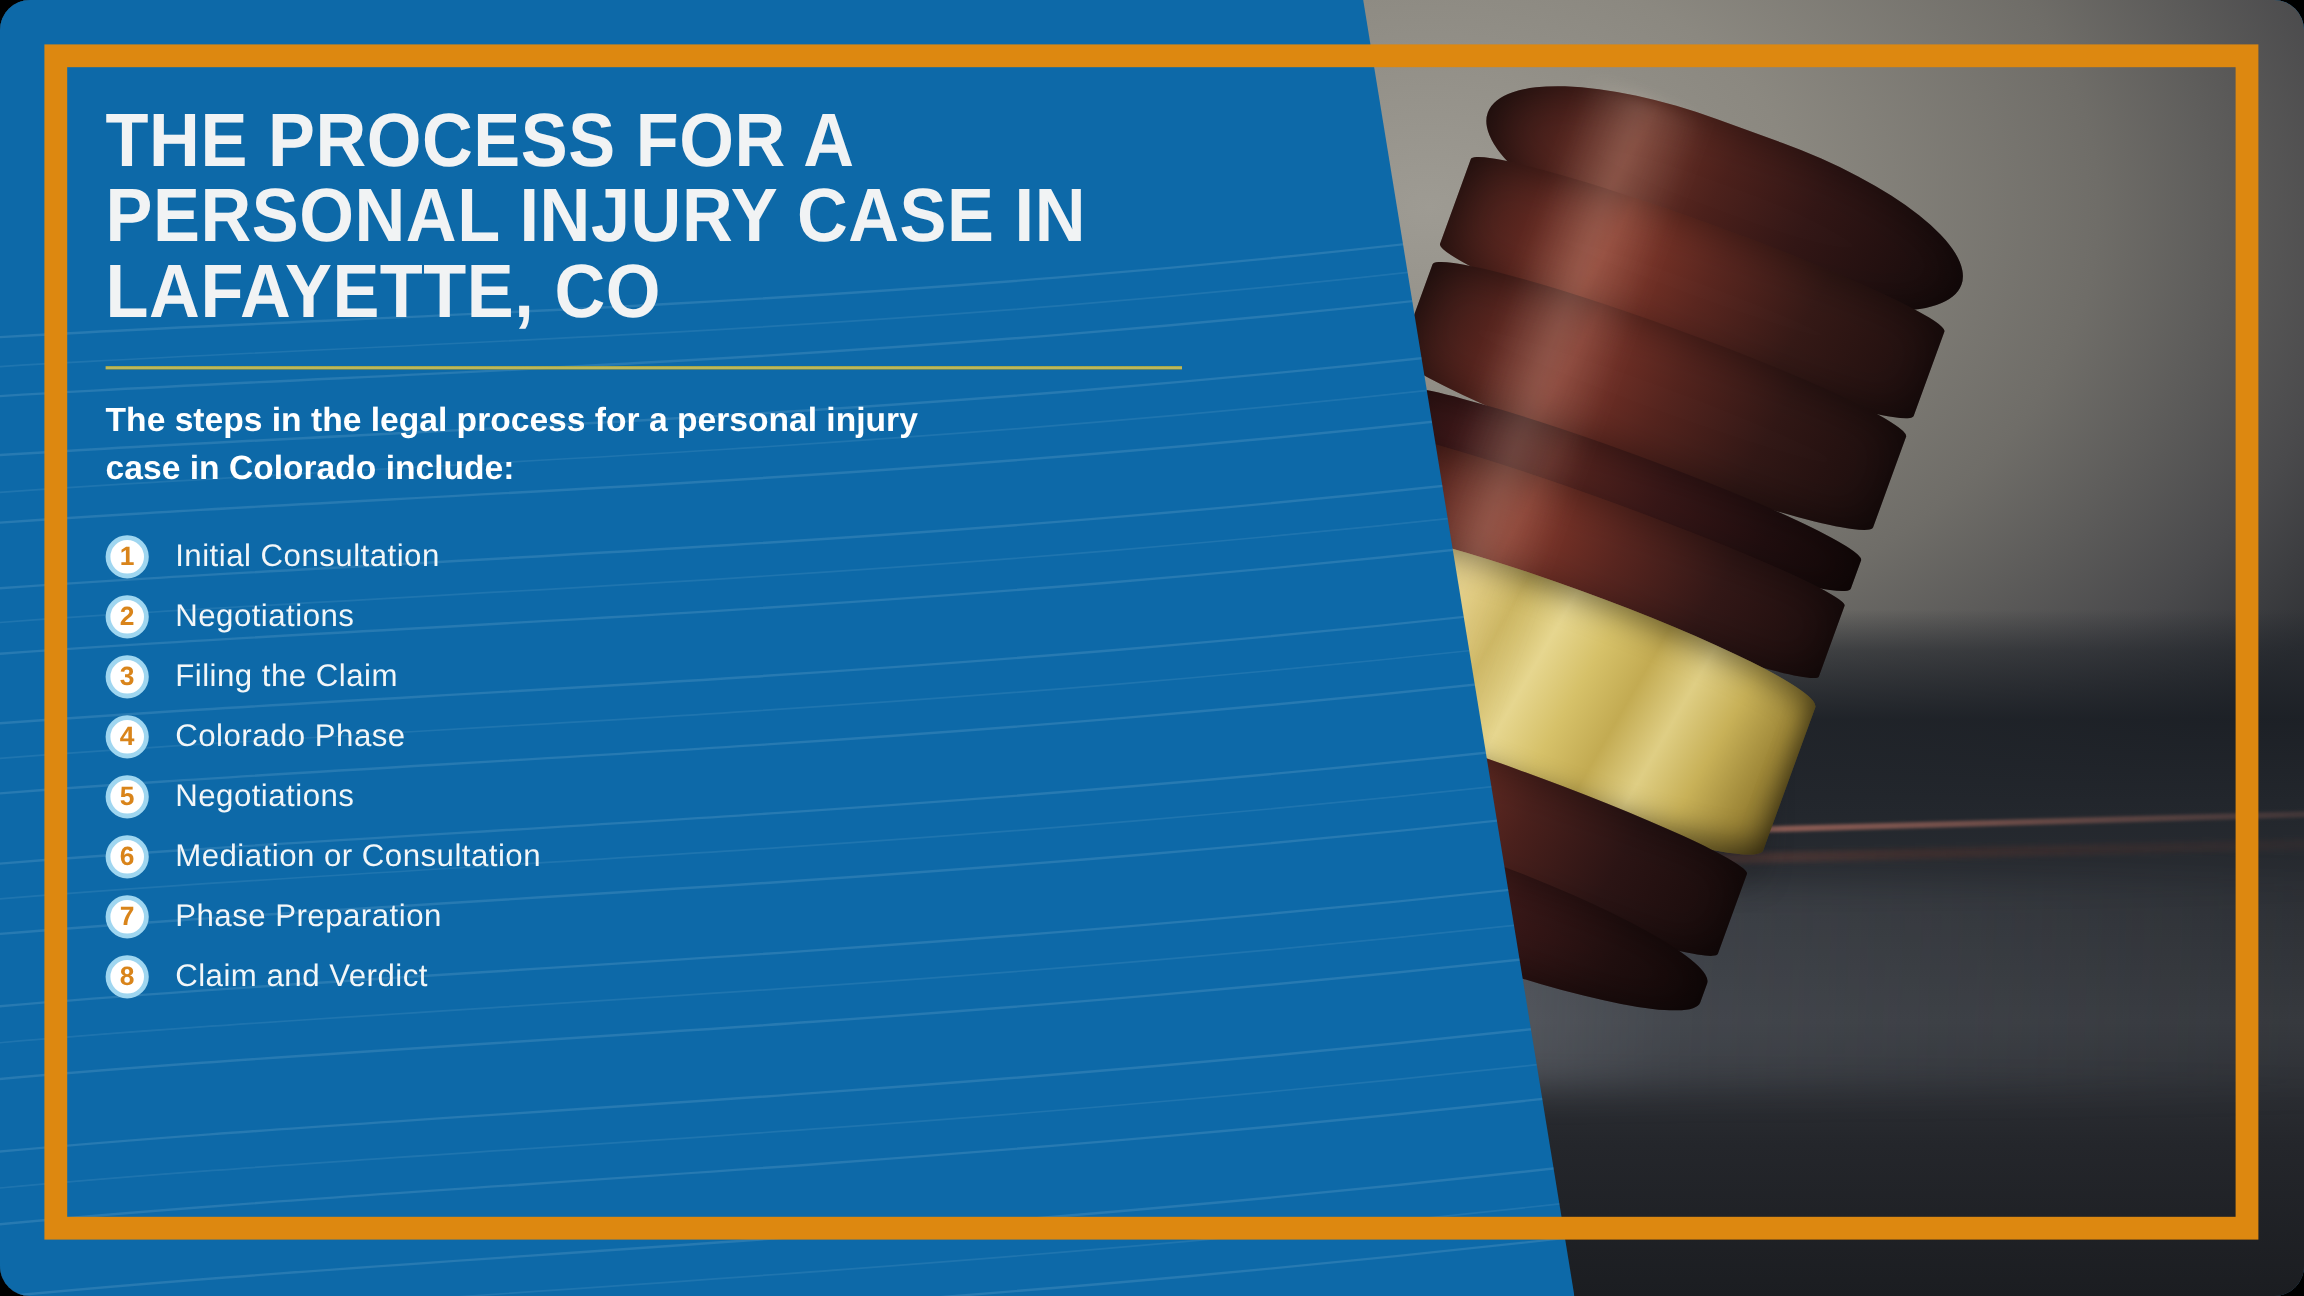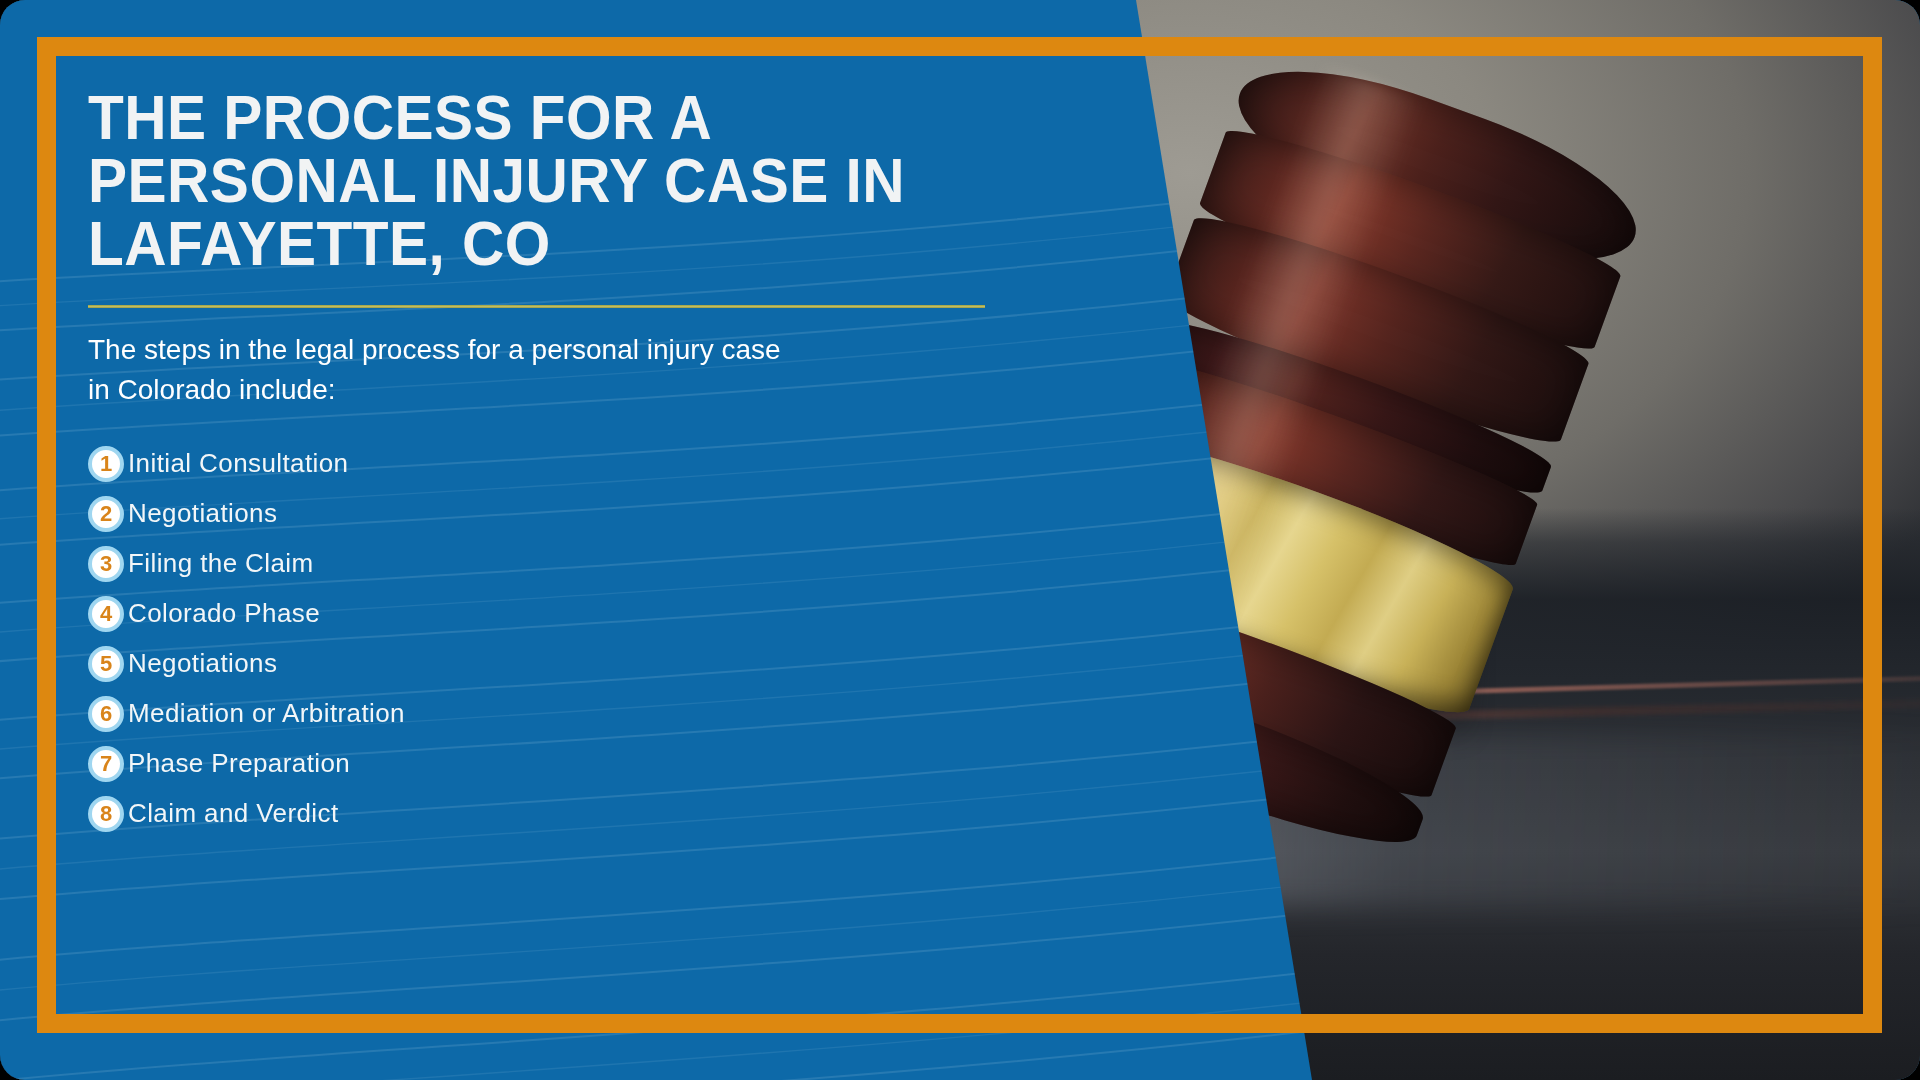--- a/index.html
+++ b/index.html
@@ -239,21 +239,21 @@
     margin-top: 30px;
     width: 897px;
     height: 3px;
     background: linear-gradient(180deg, #9aa03f 0%, #c9c26a 60%, #8f9239 100%);
   }
   .subtitle {
     margin: 22px 0 0 0;
     color: #ffffff;
     font-size: 28px;
     line-height: 1.44;
-    font-weight: 400;
+    font-weight: 700;
     width: 720px;
     white-space: pre-line;
   }
   .steps {
     margin: 28px 0 0 0;
     padding: 0;
     list-style: none;
   }
   .step {
     display: flex;
@@ -271,21 +271,21 @@
     color: #d9841a;
     font-size: 22px;
     font-weight: 700;
     display: flex;
     align-items: center;
     justify-content: center;
     box-sizing: border-box;
     line-height: 1;
   }
   .step-label {
-    margin-left: 4px;
+    margin-left: 22px;
     color: #f2f6f8;
     font-size: 26px;
     font-weight: 400;
     letter-spacing: 0.4px;
   }
 </style>
 </head>
 <body>
 
 <div id="stage">
@@ -372,21 +372,21 @@
       <li class="step">
         <span class="badge">4</span>
         <span class="step-label">Colorado Phase</span>
       </li>
       <li class="step">
         <span class="badge">5</span>
         <span class="step-label">Negotiations</span>
       </li>
       <li class="step">
         <span class="badge">6</span>
-        <span class="step-label">Mediation or Arbitration</span>
+        <span class="step-label">Mediation or Consultation</span>
       </li>
       <li class="step">
         <span class="badge">7</span>
         <span class="step-label">Phase Preparation</span>
       </li>
       <li class="step">
         <span class="badge">8</span>
         <span class="step-label">Claim and Verdict</span>
       </li>
     </ul>

